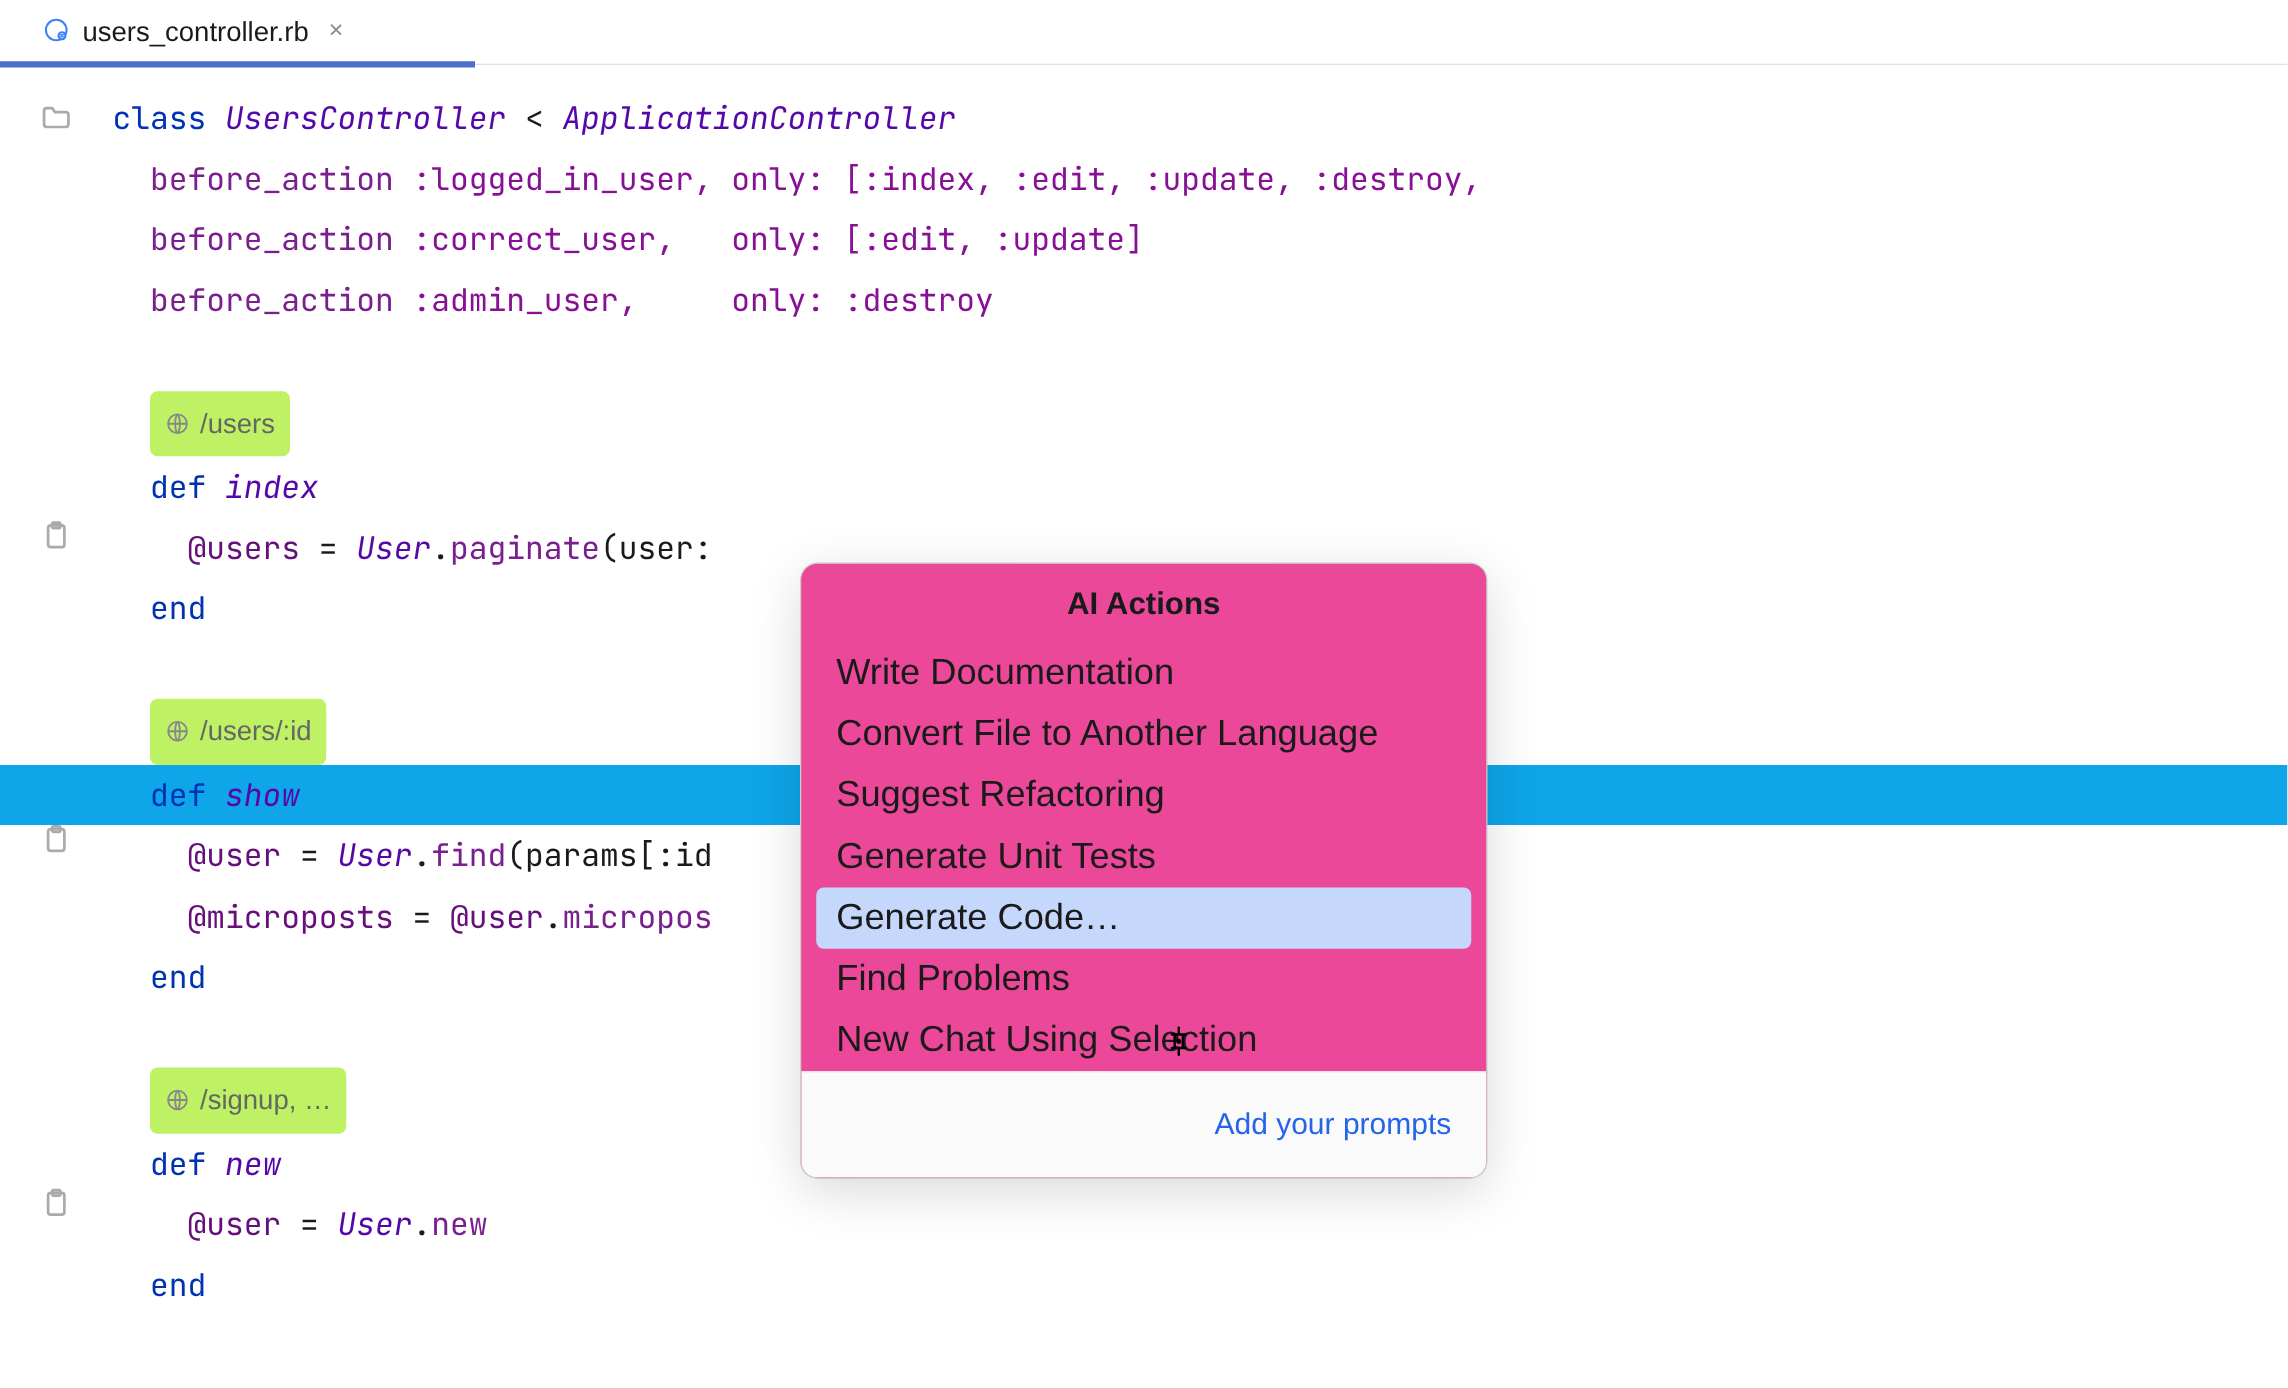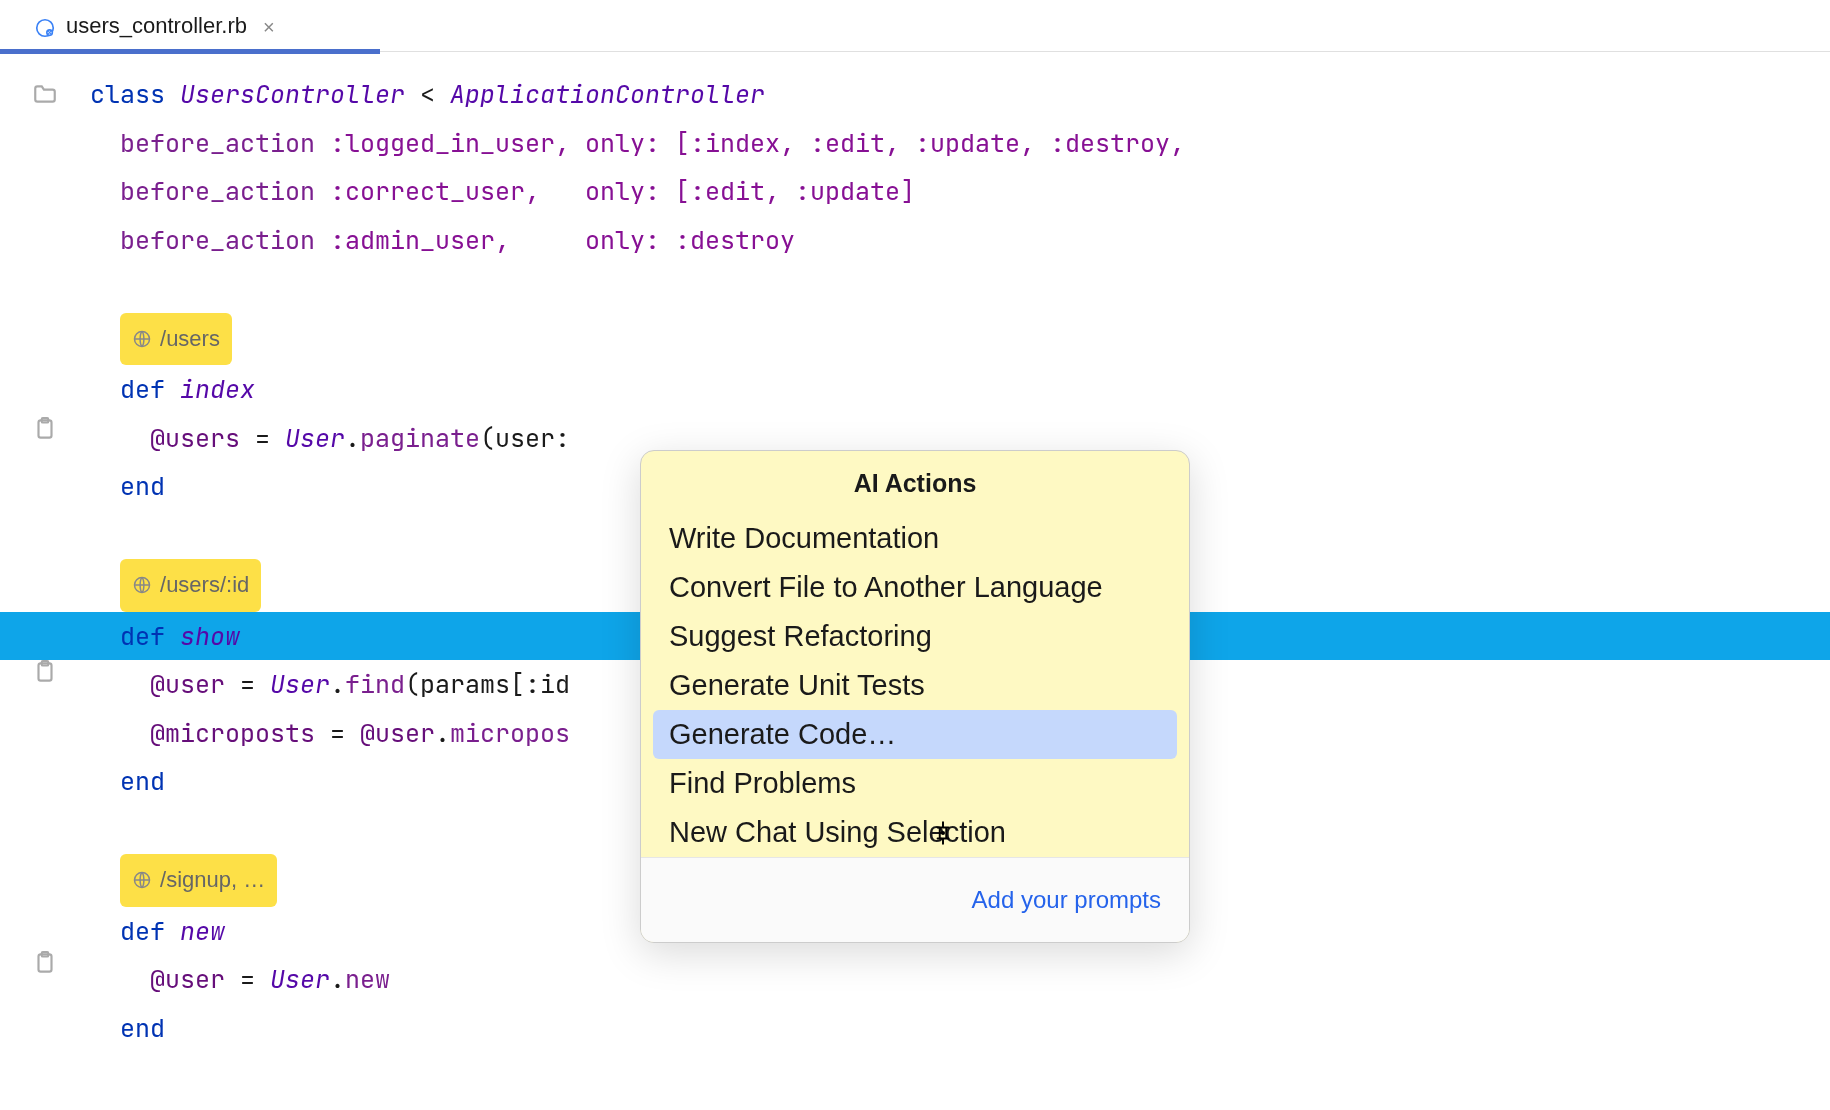--- a/index.html
+++ b/index.html
@@ -1,20 +1,20 @@
 <!DOCTYPE html>
 <html><head>
   <meta charset="utf-8">
   <style>
     * { margin: 0; padding: 0; box-sizing: border-box; }
     html, body { width: 1830px; height: 1110px; background: #ffffff; font-family: -apple-system, BlinkMacSystemFont, "Segoe UI", sans-serif; overflow: hidden; }
     
     
     .tab-bar { height: 52px; border-bottom: 1px solid #e0e0e0; display: flex; align-items: center; padding-left: 20px; position: relative; }
-    .tab { display: flex; align-items: flex-end; gap: 10px; padding: 0 14px; font-size: 22px; color: #1a1a1a; }
+    .tab { display: flex; align-items: flex-start; gap: 10px; padding: 0 14px; font-size: 22px; color: #1a1a1a; }
     .tab-icon { width: 22px; height: 22px; }
     .tab-close { color: #888; font-size: 20px; margin-left: 6px; cursor: pointer; }
     .tab-underline { position: absolute; bottom: -3px; left: 0; height: 5px; width: 380px; background: #4a6fcc; }
     
     
     .editor-wrap { display: flex; padding-top: 18px; }
     .gutter { width: 90px; display: flex; flex-direction: column; align-items: center; }
     .code-area { flex: 1; font-family: "JetBrains Mono", "SF Mono", Menlo, Consolas, monospace; font-size: 25px; line-height: 48.5px; position: relative; }
     
     .gutter-icon { width: 26px; height: 26px; color: #999; margin-top: 8px; }
@@ -25,25 +25,25 @@
     
     .kw { color: #0033b3; }
     .cls { color: #5508a8; font-style: italic; }
     .mtd-call { color: #7a1f8e; }
     .sym { color: #871094; }
     .plain { color: #1a1a1a; }
     .def-name { color: #5508a8; font-style: italic; }
     .ivar { color: #660e7a; }
     
     
-    .hint { display: inline-flex; align-items: center; gap: 8px; background: #fde047; padding: 2px 12px; border-radius: 6px; font-size: 22px; color: #666; font-family: -apple-system, sans-serif; font-style: normal; }
+    .hint { display: inline-flex; align-items: center; gap: 8px; background: #bef264; padding: 2px 12px; border-radius: 6px; font-size: 22px; color: #666; font-family: -apple-system, sans-serif; font-style: normal; }
     .hint .globe { width: 20px; height: 20px; }
     
     
-    .popup { position: absolute; left: 640px; top: 450px; width: 550px; background: #fef9c3; border: 1px solid #ccc; border-radius: 14px; box-shadow: 0 10px 40px rgba(0,0,0,0.15); overflow: hidden; z-index: 10; }
+    .popup { position: absolute; left: 640px; top: 450px; width: 550px; background: #ec4899; border: 1px solid #ccc; border-radius: 14px; box-shadow: 0 10px 40px rgba(0,0,0,0.15); overflow: hidden; z-index: 10; }
     .popup-title { text-align: center; font-weight: 700; font-size: 25px; padding: 18px 0 12px; color: #1a1a1a; }
     .popup-items { padding: 4px 12px 0; }
     .popup-item { font-size: 29px; padding: 8px 16px; border-radius: 6px; color: #1a1a1a; cursor: pointer; }
     .popup-item.selected { background: #c5d8fc; }
     .popup-footer { border-top: 1px solid #e6e6e6; padding: 28px 28px; background: #fafafa; text-align: right; }
     .popup-footer-link { color: #2563eb; font-size: 24px; cursor: pointer; }
     
     
     .cursor { position: absolute; left: 930px; top: 820px; width: 26px; height: 26px; z-index: 20; pointer-events: none; }
     

